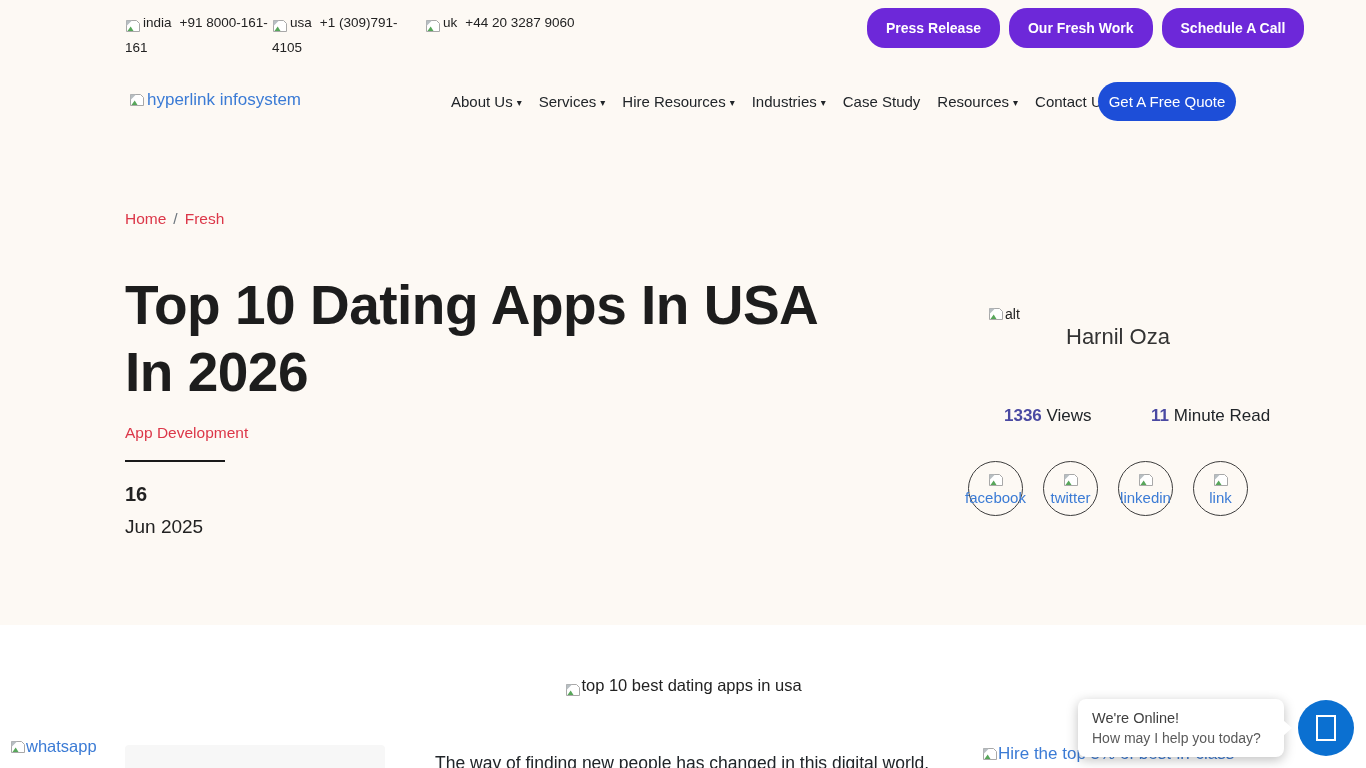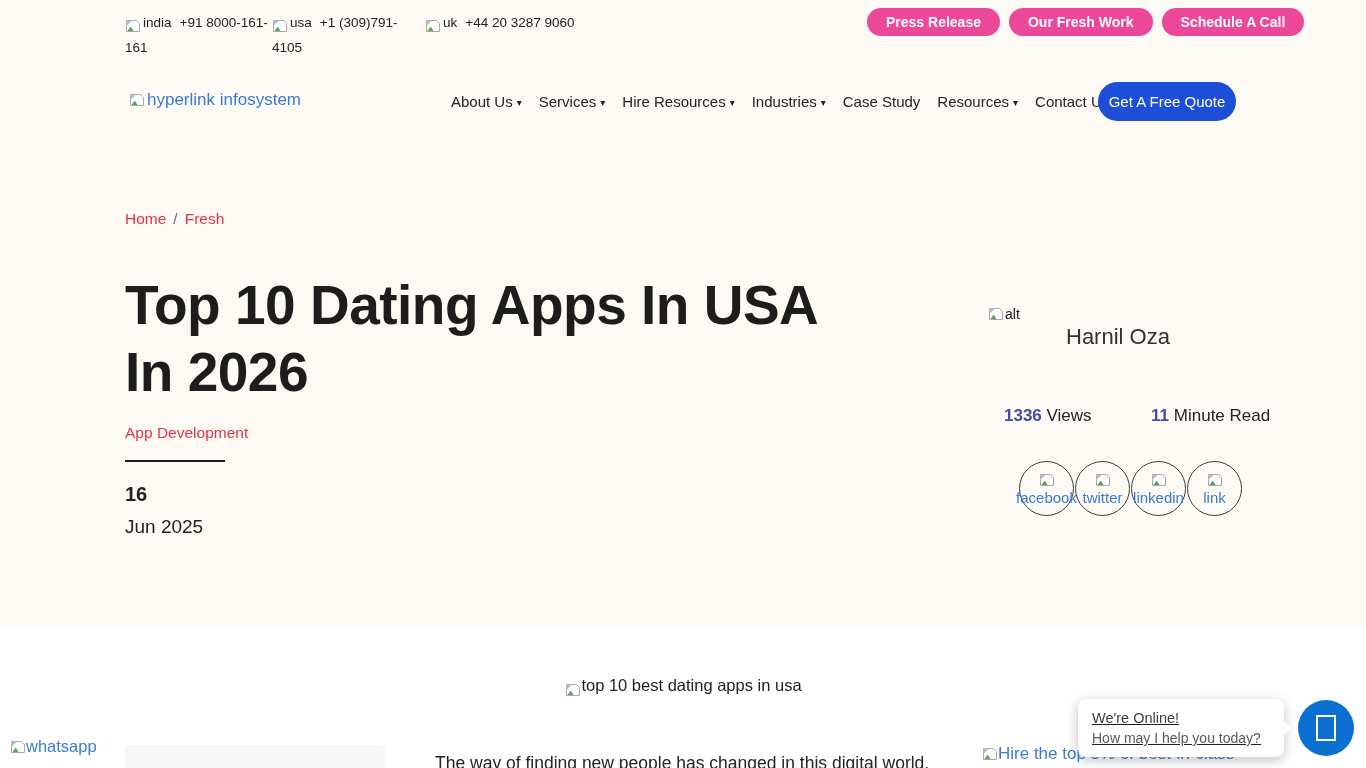--- a/index.html
+++ b/index.html
@@ -19,22 +19,22 @@
   .contact { position:absolute; top:10px; font-size:13.5px; line-height:25px; color:#222; }
   .contact .bi { position:relative; top:3px; margin-right:2px; }
   .contact .alt-label { margin-right:8px;margin-top:16px; }
   .c1 { left:125px; width:152px; }
   .c2 { left:272px; width:134px; }
   .c3 { left:425px; white-space:nowrap; }
 
   .topbar-buttons { position:absolute; left:867px; top:8px; display:flex; gap:9px; }
   .pill-btn {
     display:inline-flex; align-items:center; justify-content:center;
-    height:28px; padding:0 19px; border:none; border-radius:18px;
-    background:#ec4899; color:#fff; font-family:"Liberation Sans",sans-serif;
+    height:40px; padding:0 19px; border:none; border-radius:18px;
+    background:#6d28d9; color:#fff; font-family:"Liberation Sans",sans-serif;
     font-size:14px; font-weight:600; cursor:pointer; white-space:nowrap;
   }
 
   
   .logo { position:absolute; left:129px; top:90px; font-size:17px; color:#3b7bd5; text-decoration:none; display:inline-flex; align-items:center; }
   .logo .bi { margin-right:2px; }
   .nav { position:absolute; left:451px; top:93px; display:flex; align-items:center; gap:17px; }
   .nav a { font-size:15px; color:#212529; text-decoration:none; white-space:nowrap; }
   .caret { font-size:10px; margin-left:4px; position:relative; top:-1px; color:#212529; }
   .nav-cta {
@@ -59,41 +59,41 @@
   .date-my  { position:absolute; left:125px; top:516px; font-size:19px; color:#222; }
 
   
   .avatar { position:absolute; left:988px; top:306px; font-size:14px; color:#222; }
   .author-name { position:absolute; left:1066px; top:324px; font-size:22px; color:#333; }
   .meta { position:absolute; left:980px; top:406px; font-size:17px; color:#212529; }
   .meta .num { color:#4a49a2; font-weight:700;margin-left:24px; }
   .meta .gap { display:inline-block; width:26px; }
 
   
-  .share { position:absolute; left:1019px; top:461px; display:flex; gap:1px; }
+  .share { position:absolute; left:968px; top:461px; display:flex; gap:20px; }
   .share a {
     width:55px; height:55px; border:1px solid #3c3c3c; border-radius:50%;
     display:flex; flex-direction:column; align-items:center; justify-content:center;
     text-decoration:none; overflow:visible;
   }
   .share a span { font-size:15px; color:#3b7bd5; line-height:1; margin-top:2px; white-space:nowrap; }
 
   
   .hero-alt { position:absolute; left:435px; top:676px; width:497px; text-align:center; font-size:16.5px; color:#222; }
   .hero-alt .bi { position:relative; top:3px; }
   .toc-card { position:absolute; left:125px; top:745px; width:260px; height:40px; background:#f7f7f7; border-radius:4px 4px 0 0; }
   .paragraph { position:absolute; left:435px; top:749px; width:497px; font-size:17.5px; line-height:28px; color:#212529; }
   .whatsapp-link { position:absolute; left:10px; top:737px; font-size:16.5px; color:#3b7bd5; text-decoration:none; display:inline-flex; align-items:center; }
   .hire-link { position:absolute; left:982px; top:744px; font-size:17px; color:#3b7bd5; text-decoration:none; display:inline-flex; align-items:center; z-index:1; }
 
   
   .chat-tooltip {
     position:absolute; left:1078px; top:699px; width:206px; height:58px;
     background:#fff; border-radius:8px; box-shadow:0 3px 12px rgba(0,0,0,0.25);
-    padding:9px 14px; z-index:5;text-decoration:underline;
+    padding:9px 14px; z-index:5;
   }
   .chat-tooltip .l1 { font-size:14.5px; color:#3f3f3f; line-height:20px; }
   .chat-tooltip .l2 { font-size:14px; color:#5a5a5a; line-height:20px; }
   .chat-tooltip .arrow {
     position:absolute; right:-8px; top:21px; width:0; height:0;
     border-top:8px solid transparent; border-bottom:8px solid transparent; border-left:9px solid #fff;
   }
   .chat-fab {
     position:absolute; left:1298px; top:700px; width:56px; height:56px; border-radius:50%;
     background:#0b70d1; border:none; cursor:pointer; z-index:5;

